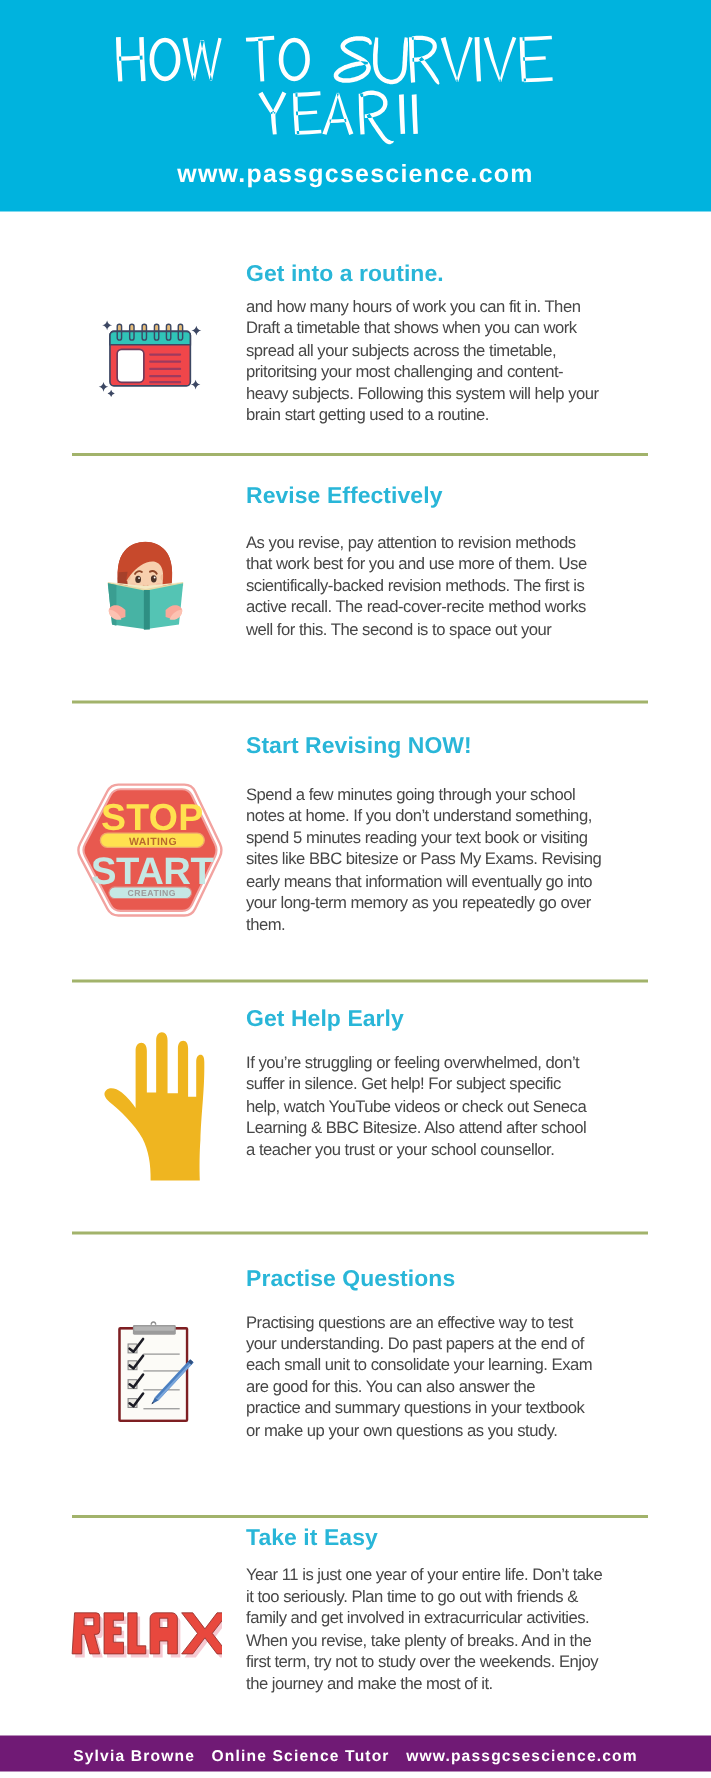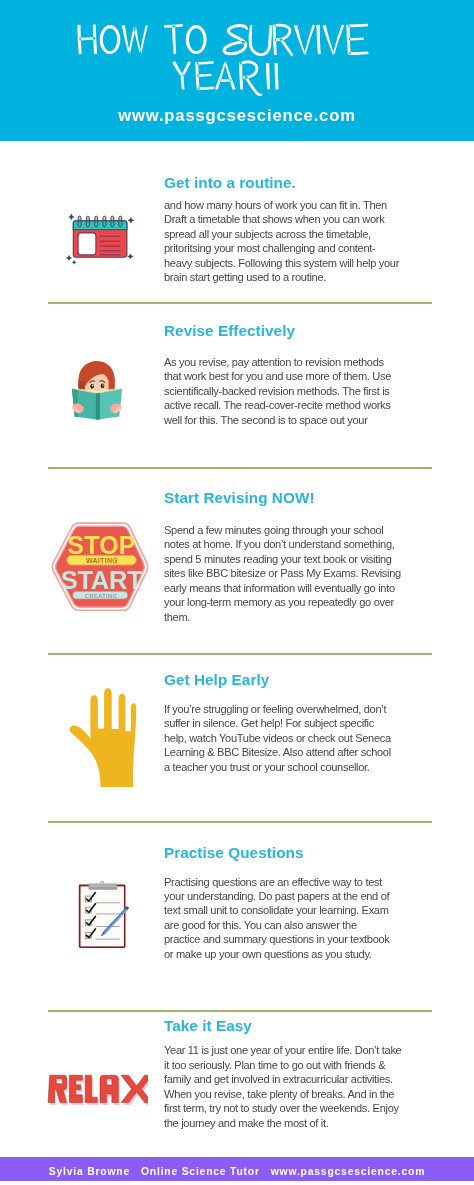--- a/index.html
+++ b/index.html
@@ -16,21 +16,21 @@
     font-size:16.6px;font-weight:700;letter-spacing:0.85px;}
   
   .sec{position:absolute;left:0;top:0;width:474px;}
   .h{position:absolute;left:164px;color:#29b6d8;font-size:15.3px;font-weight:700;letter-spacing:0.05px;white-space:nowrap;}
   .p{position:absolute;left:164px;width:290px;color:#474747;font-size:11.1px;}
   .ln{height:14.45px;line-height:14.45px;white-space:nowrap;letter-spacing:-0.33px;}
   .iconbox{position:absolute;}
   .iconbox svg{display:block;width:100%;height:100%;}
   .rule{position:absolute;left:48px;width:384px;height:1.8px;background:#a2b36b;}
   
-  .footer{position:absolute;left:0;top:1157px;width:474px;height:24px;background:#8b5cf6;}
+  .footer{position:absolute;left:0;top:1157px;width:474px;height:24px;background:#701a75;}
   .ft{position:absolute;left:0;top:8.5px;width:474px;text-align:center;color:#fff;font-size:10.4px;font-weight:700;letter-spacing:.78px;}
   .gap{display:inline-block;width:11px;}
 </style>
 </head>
 <body>
 
 <div class="page">
   <div class="header">
     <div class="title">
       <svg class="titlesvg" viewBox="0 0 474 141" width="474" height="141">
@@ -200,21 +200,21 @@
             <path d="M25.00 58.20L29.54 55.59L27.26 53.48Z" fill="#3b6aa8"></path>
             <path d="M25.00 58.20L26.49 57.40L25.68 56.65Z" fill="#2c3448"></path>
             <path d="M51.54 31.87L52.81 30.04L50.99 28.36L49.27 29.76Z" fill="#2f4f80"></path>
           </g>
         </svg>
       </div>
     <div class="h" style="top:844.0px">Practise Questions</div>
     <div class="p" style="top:874.6px">
         <div class="ln">Practising questions are an effective way to test</div>
         <div class="ln">your understanding. Do past papers at the end of</div>
-        <div class="ln">text small unit to consolidate your learning. Exam</div>
+        <div class="ln">each small unit to consolidate your learning. Exam</div>
         <div class="ln">are good for this. You can also answer the</div>
         <div class="ln">practice and summary questions in your textbook</div>
         <div class="ln">or make up your own questions as you study.</div>
       </div>
   </div>
   <div class="rule" style="top:1010px"></div>
 
   <div class="sec">
     <div class="iconbox" style="top:1070px;left:46px;width:102px;height:40px">
         <svg viewBox="0 0 102 40">

